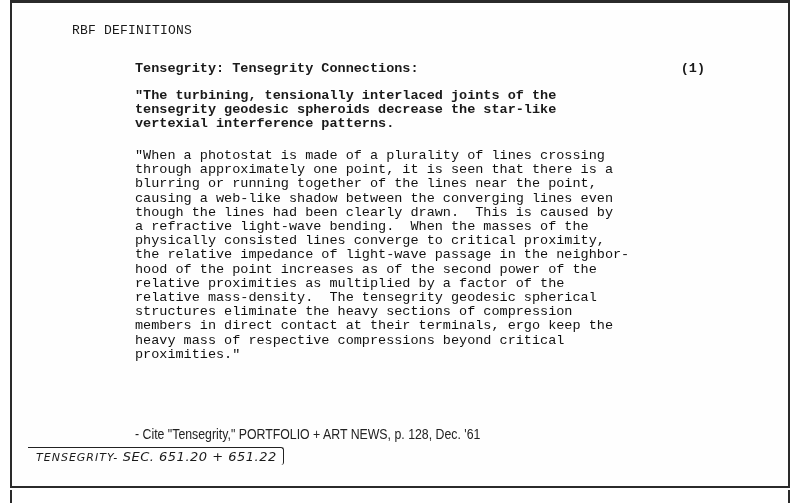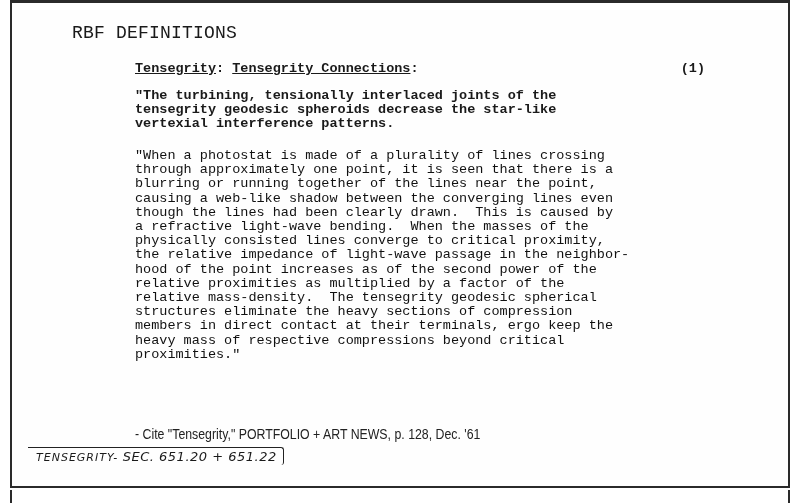--- a/index.html
+++ b/index.html
@@ -35,33 +35,32 @@
       width: 780px;
       height: 13px;
       border-left: 2px solid #2a2a2a;
       border-right: 2px solid #2a2a2a;
       box-sizing: border-box;
     }
     .header {
       position: absolute;
       left: 72px;
       top: 23px;
-      font-size: 18px;
+      font-size: 13px;
       letter-spacing: 0.2px;
     }
     .title-row {
       position: absolute;
       left: 135px;
       top: 61px;
       width: 570px;
       font-size: 13.5px;
       font-weight: bold;
     }
     .title-row .u {
-      text-decoration: underline;
     }
     .title-row .num {
       position: absolute;
       right: 0;
       top: 0;
       font-weight: bold;
     }
     .para {
       position: absolute;
       left: 135px;

